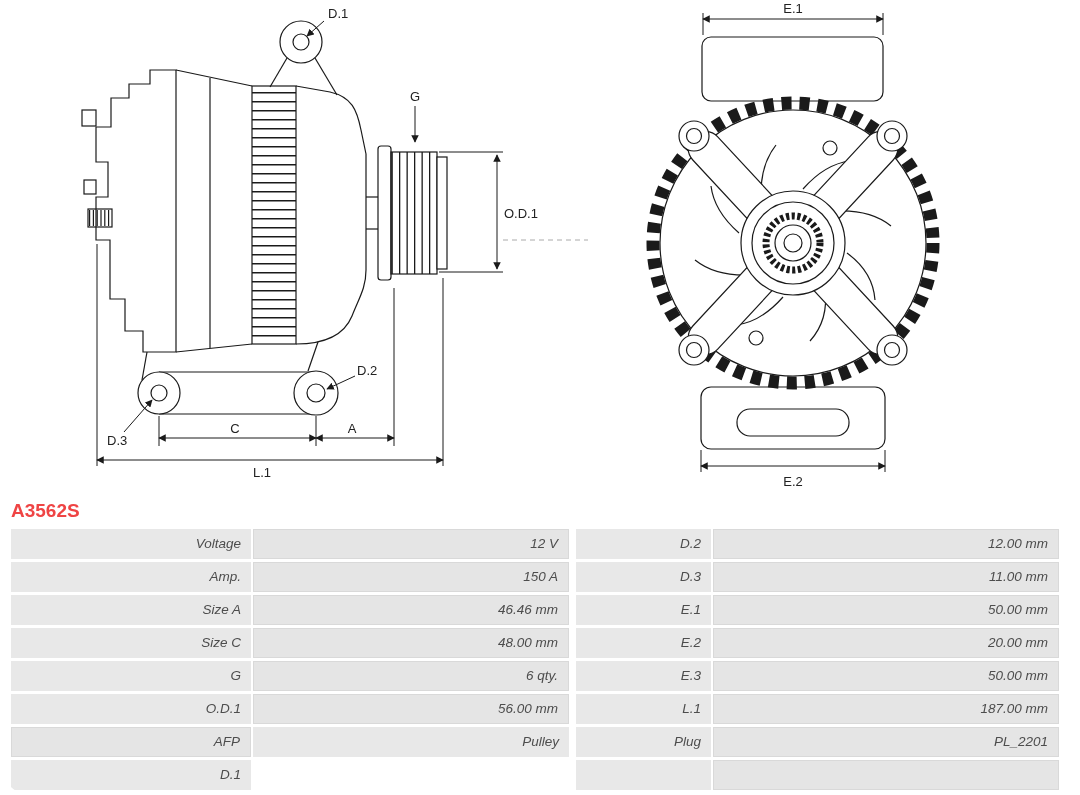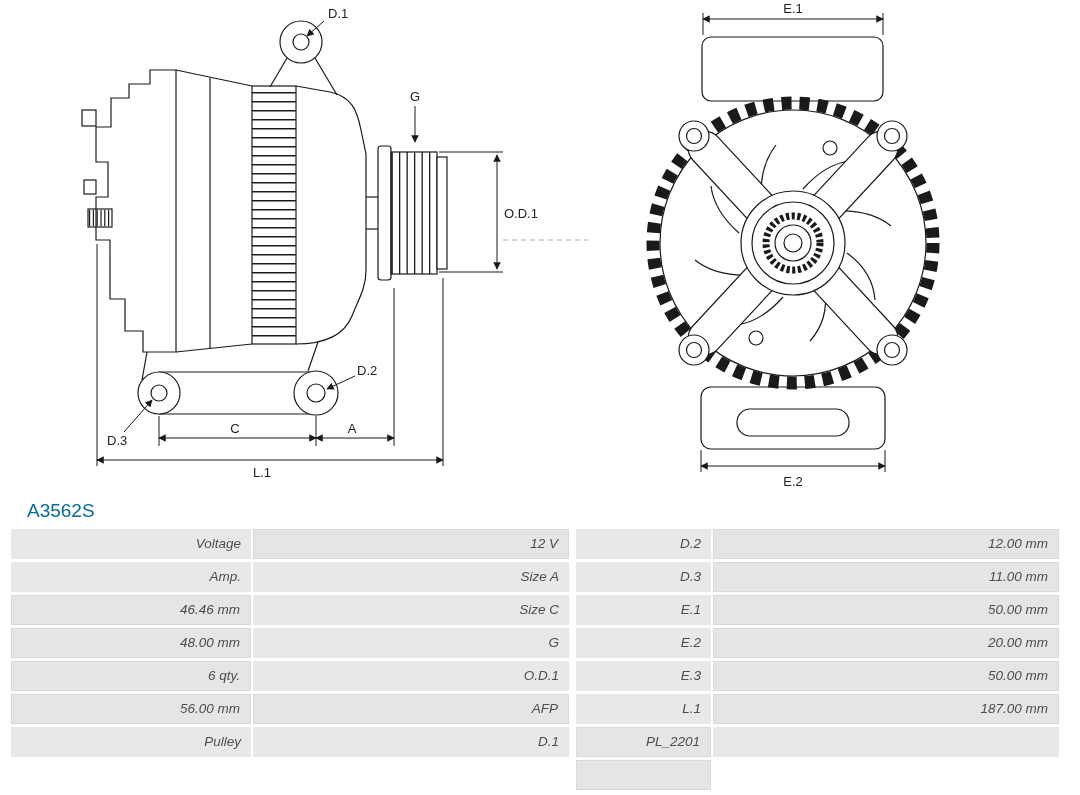--- a/index.html
+++ b/index.html
@@ -7,21 +7,21 @@
   body { font-family:"Liberation Sans","DejaVu Sans",sans-serif; color:#4d4d4d; }
   .page { width:1080px; height:795px; overflow:hidden; background:#fff;border-radius:32px; }
   .diagram-wrap { width:1080px; height:498px; }
   svg.diagram { display:block; }
   svg.diagram text { font-family:"Liberation Sans","DejaVu Sans",sans-serif; font-size:13px; fill:#222222; }
   .ln  { stroke:#1a1a1a; stroke-width:1.2; fill:none; }
   .lnw { stroke:#1a1a1a; stroke-width:1.2; fill:#ffffff; }
   .dim { stroke:#1a1a1a; stroke-width:1; fill:none; }
   .cl  { stroke:#aaaaaa; stroke-width:1; fill:none; stroke-dasharray:5 4; }
 
-  .part-number { color:#0369a1; font-size:19px; font-weight:400; padding:2px 0 7px 27px; }
+  .part-number { color:#ef4444; font-size:19px; font-weight:700; padding:2px 0 7px 11px; }
 
   .tables { display:flex; gap:7px; padding:0 11px; align-items:flex-start; }
   .spec-table { display:grid; row-gap:3px; column-gap:2px; align-content:start; }
   .spec-table.left  { grid-template-columns:240px 316px; }
   .spec-table.right { grid-template-columns:135px 346px; }
   .cell { height:30px; line-height:30px; font-size:13.5px; text-align:right; padding-right:10px; white-space:nowrap; overflow:hidden;font-style:italic; }
   .cell.label { background:#e8e8e8; }
   .cell.value { background:#e5e5e5; border:1px solid #d9d9d9; line-height:28px; }
 </style>
 </head>
@@ -184,20 +184,21 @@
     </svg>
   </div>
 
   <div class="part-number">A3562S</div>
 
   <div class="tables">
     <div class="spec-table left">
         <div class="cell label">Voltage</div>
         <div class="cell value">12 V</div>
         <div class="cell label">Amp.</div>
+        <div class="cell value">150 A</div>
         <div class="cell label">Size A</div>
         <div class="cell value">46.46 mm</div>
         <div class="cell label">Size C</div>
         <div class="cell value">48.00 mm</div>
         <div class="cell label">G</div>
         <div class="cell value">6 qty.</div>
         <div class="cell label">O.D.1</div>
         <div class="cell value">56.00 mm</div>
         <div class="cell value">AFP</div>
         <div class="cell label">Pulley</div>
@@ -209,19 +210,20 @@
         <div class="cell label">D.3</div>
         <div class="cell value">11.00 mm</div>
         <div class="cell label">E.1</div>
         <div class="cell value">50.00 mm</div>
         <div class="cell label">E.2</div>
         <div class="cell value">20.00 mm</div>
         <div class="cell label">E.3</div>
         <div class="cell value">50.00 mm</div>
         <div class="cell label">L.1</div>
         <div class="cell value">187.00 mm</div>
+        <div class="cell label">Plug</div>
         <div class="cell value">PL_2201</div>
         <div class="cell label"></div>
         <div class="cell value"></div>
       </div>
   </div>
 
 </div>
 
 </body></html>

